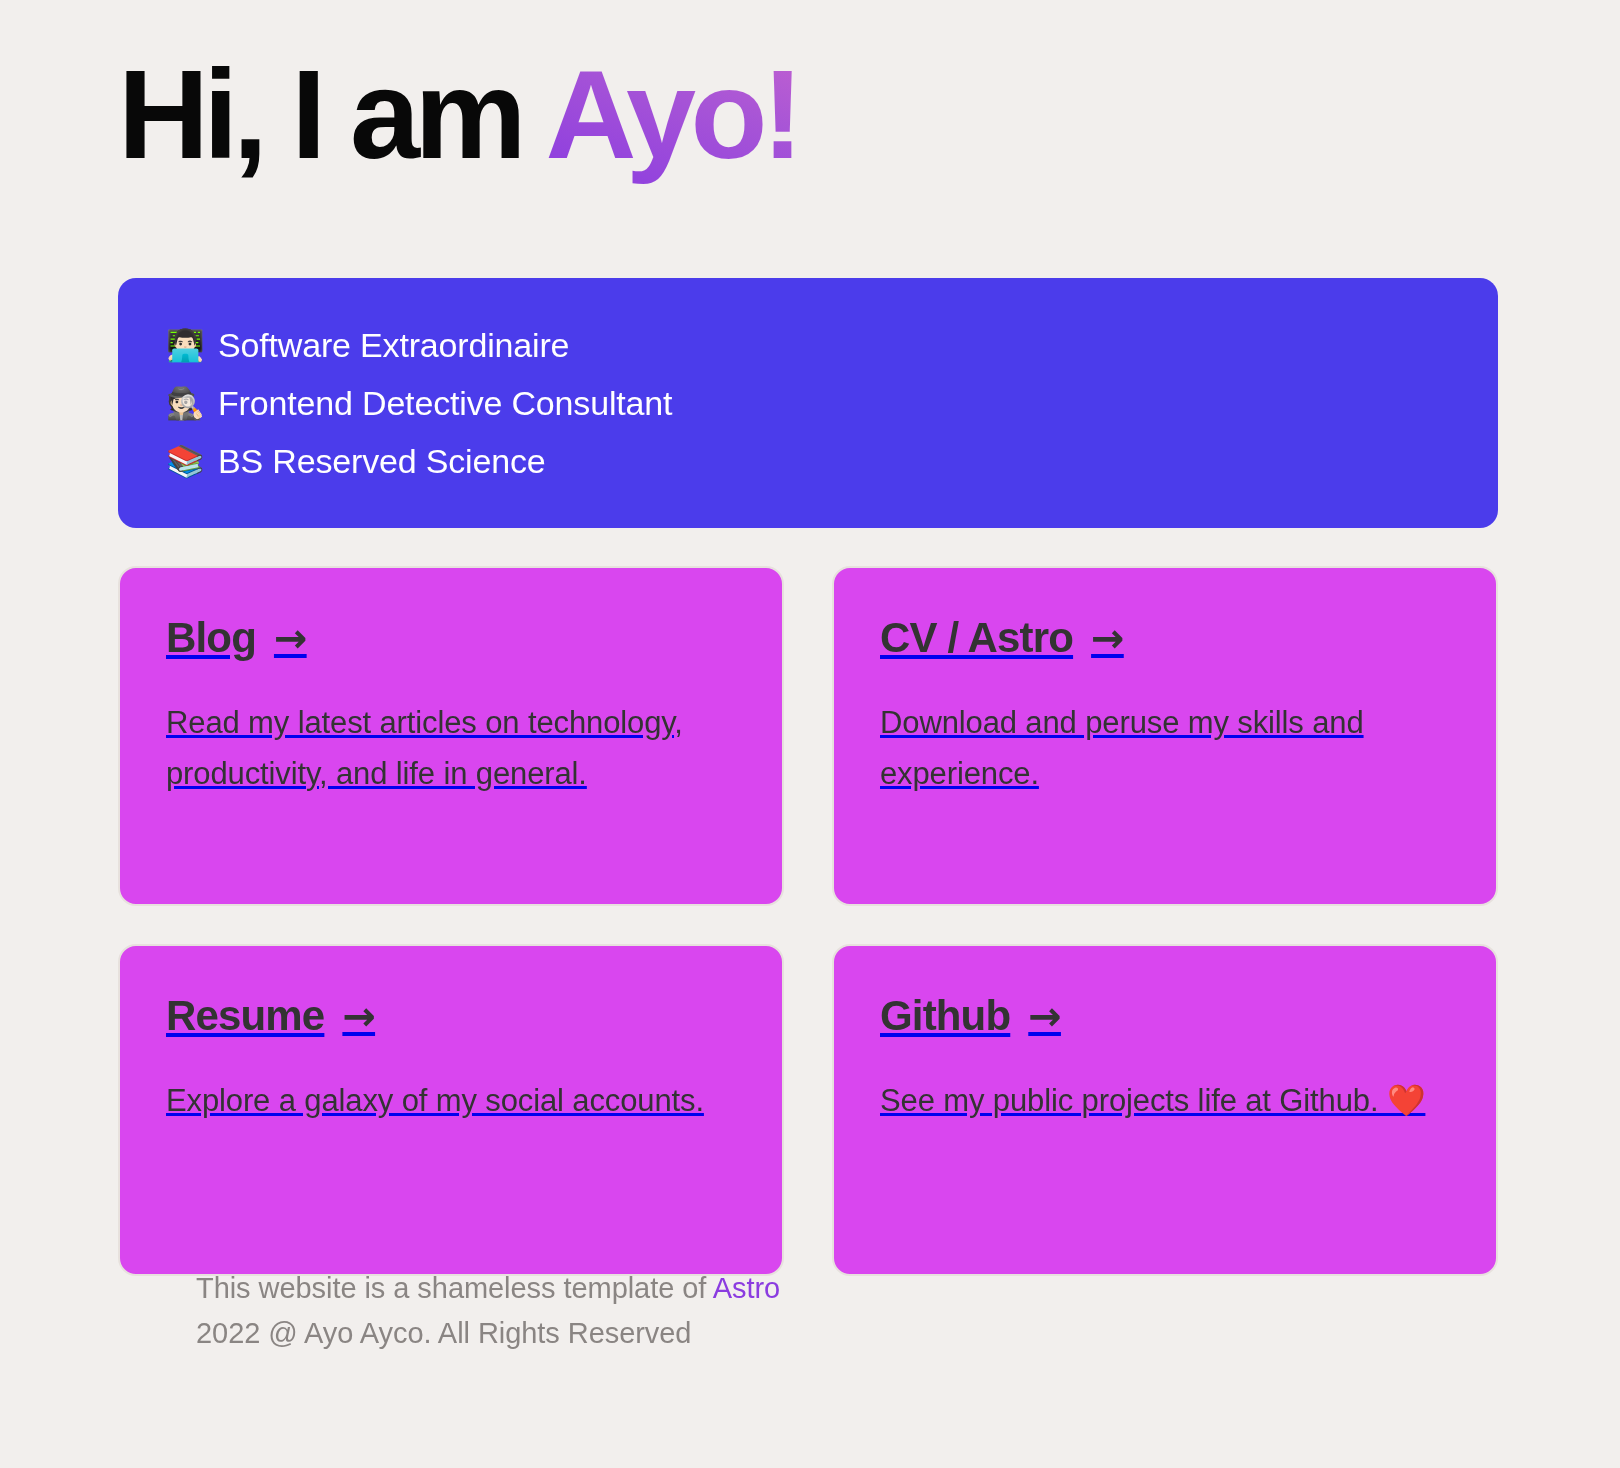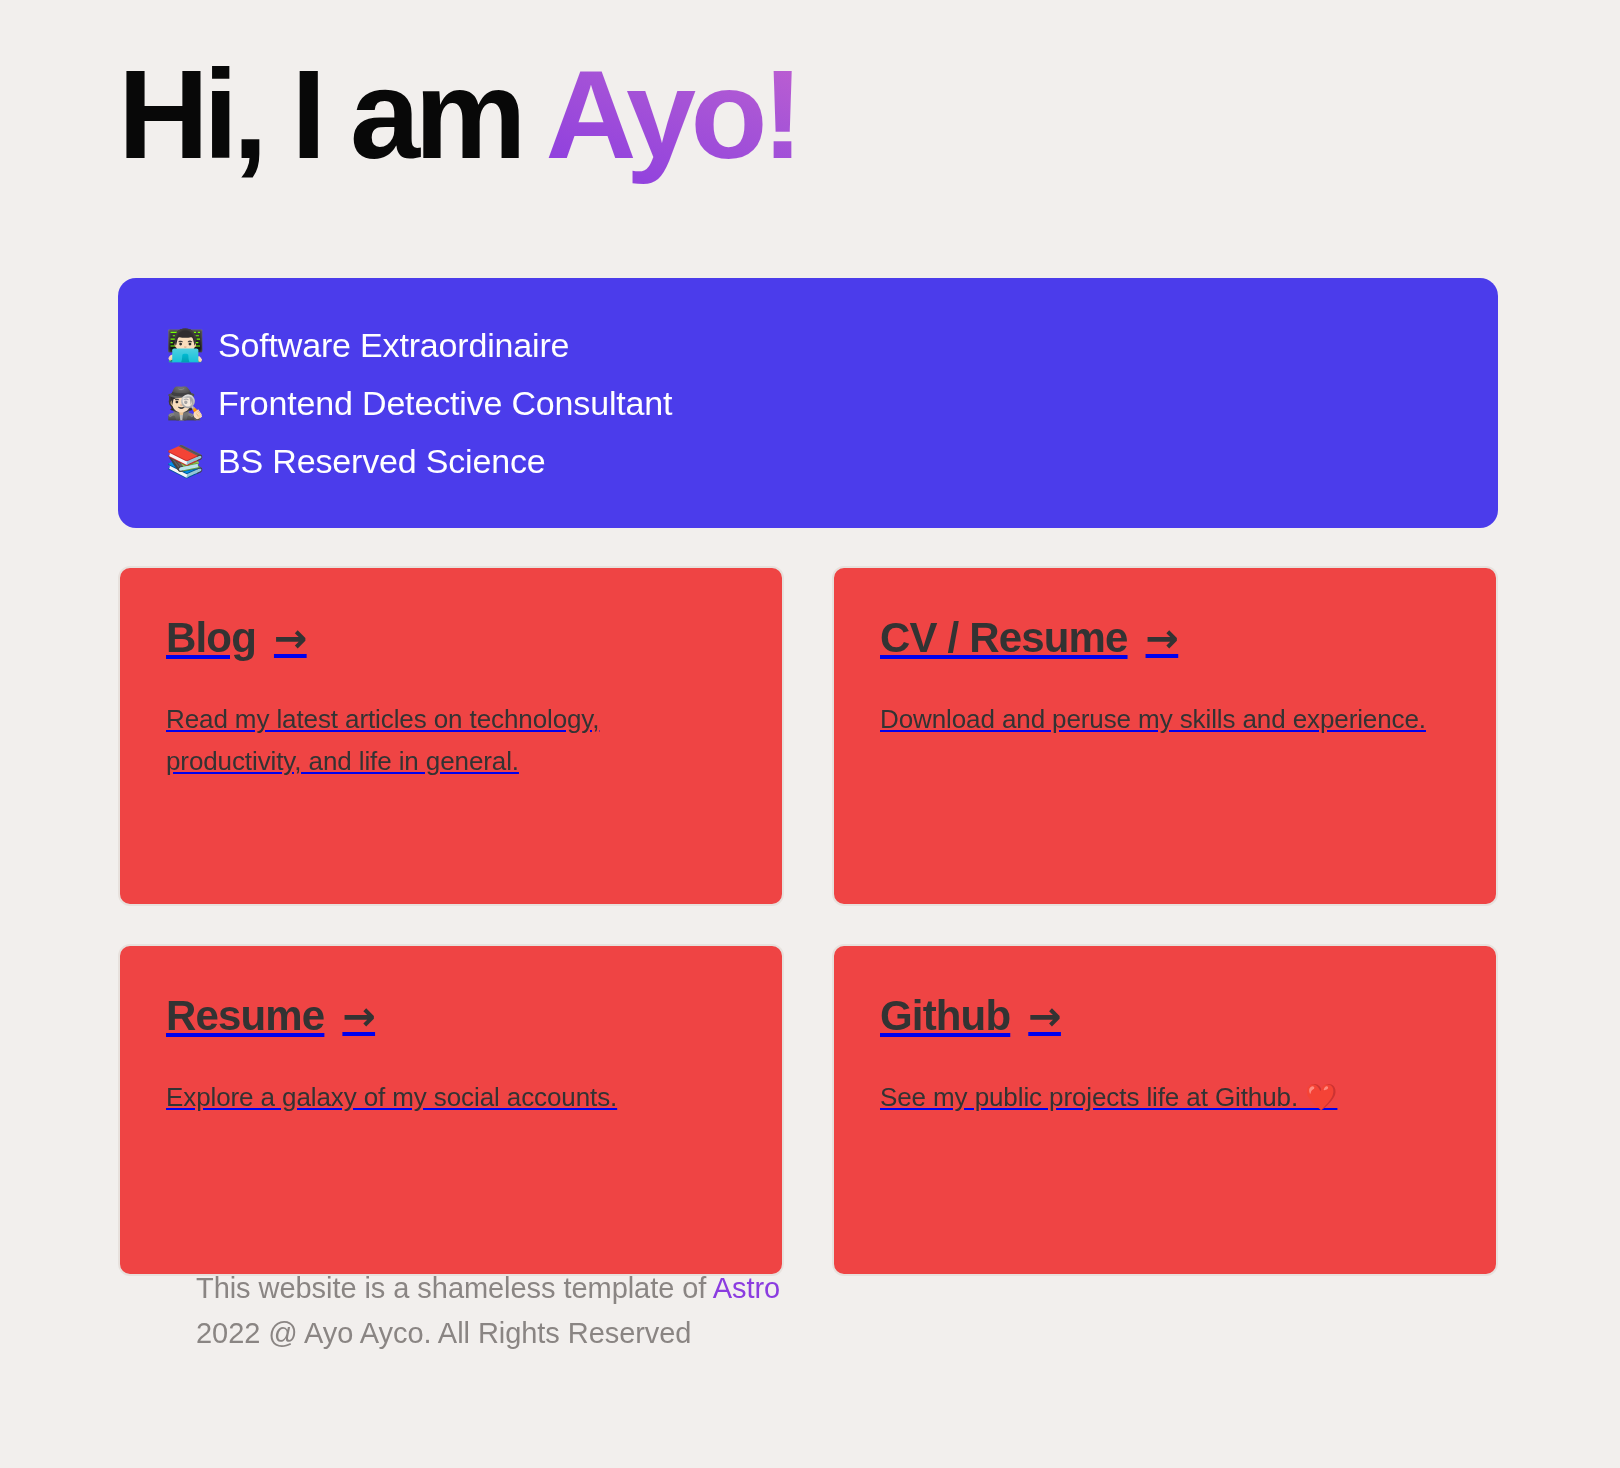--- a/index.html
+++ b/index.html
@@ -95,23 +95,23 @@
     top: 566px;
     width: 1380px;
     display: grid;
     grid-template-columns: 1fr 1fr;
     grid-template-rows: 340px 332px;
     column-gap: 48px;
     row-gap: 38px;
   }
 
   .card {
-    background: #ef4444;
+    background: #d946ef;
     border: 2px solid #e7e1dd;
-    border-radius: 12px;
+    border-radius: 18px;
     padding: 46px 46px 40px 46px;
     overflow: hidden;
   }
 
   .card-title {
     font-size: 42px;
     font-weight: 700;
     line-height: 1.15;
     letter-spacing: -0.02em;
     color: #333333;
@@ -123,21 +123,21 @@
 
   .card-arrow {
     font-family: "DejaVu Sans", sans-serif;
     font-weight: 700;
     font-size: 40px;
     color: #333333;
     line-height: 1;
   }
 
   .card-desc {
-    font-size: 26px;
+    font-size: 31px;
     line-height: 1.62;
     color: #333333;
     letter-spacing: -0.004em;
     max-width: 560px;
   }
 
   
   .footer {
     position: absolute;
     left: 196px;
@@ -193,21 +193,21 @@
     <a class="card" href="#">
       <div class="card-title">
         <span>Blog</span>
         <span class="card-arrow">→</span>
       </div>
       <div class="card-desc">Read my latest articles on technology, productivity, and life in general.</div>
     </a>
 
     <a class="card" href="#">
       <div class="card-title">
-        <span>CV / Resume</span>
+        <span>CV / Astro</span>
         <span class="card-arrow">→</span>
       </div>
       <div class="card-desc">Download and peruse my skills and experience.</div>
     </a>
 
     <a class="card" href="#">
       <div class="card-title">
         <span>Resume</span>
         <span class="card-arrow">→</span>
       </div>

